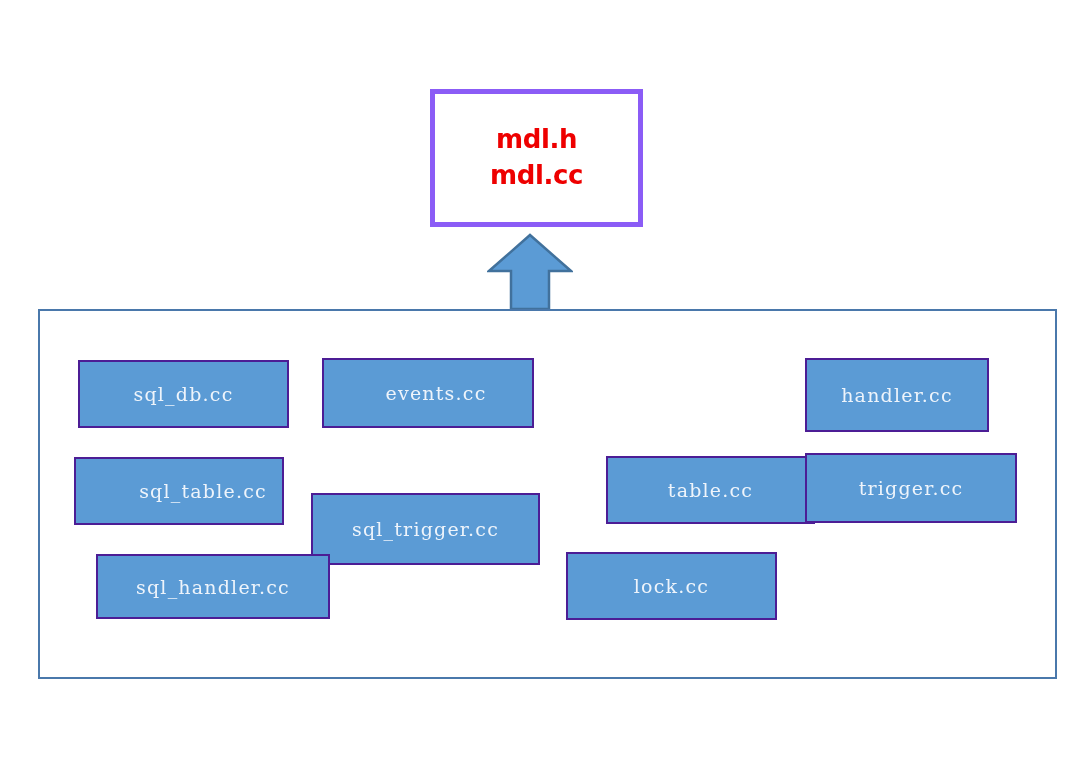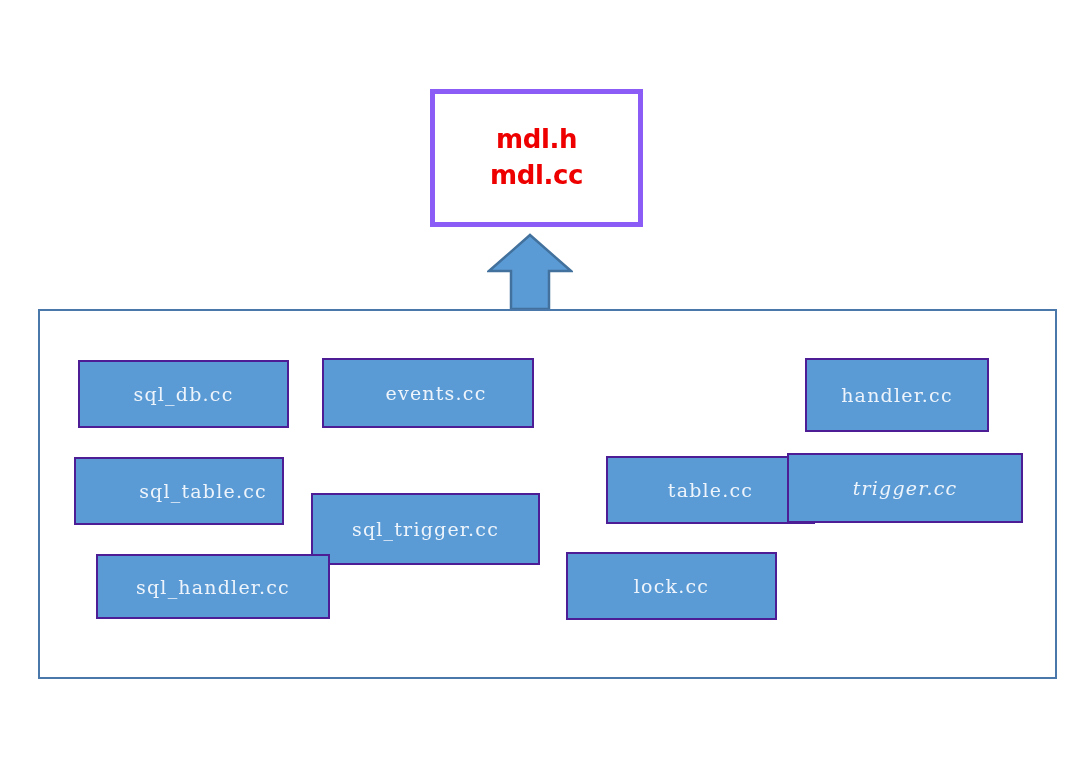--- a/index.html
+++ b/index.html
@@ -112,21 +112,21 @@
 
   <div class="file-box" style="left:74px;  top:457px; width:210px; height:68px;padding-left:48px;">
     <span class="file-label">sql_table.cc</span>
   </div>
   <div class="file-box" style="left:311px; top:453px; width:229px; height:72px;margin-top:40px;">
     <span class="file-label">sql_trigger.cc</span>
   </div>
   <div class="file-box" style="left:566px; top:456px; width:209px; height:68px;margin-left:40px;">
     <span class="file-label">table.cc</span>
   </div>
-  <div class="file-box" style="left:787px; top:453px; width:236px; height:70px;font-style:italic;">
+  <div class="file-box" style="left:805px; top:453px; width:212px; height:70px;">
     <span class="file-label">trigger.cc</span>
   </div>
 
   <div class="file-box" style="left:68px;  top:554px; width:234px; height:65px;margin-left:28px;">
     <span class="file-label">sql_handler.cc</span>
   </div>
   <div class="file-box" style="left:566px; top:552px; width:211px; height:68px;">
     <span class="file-label">lock.cc</span>
   </div>
 

